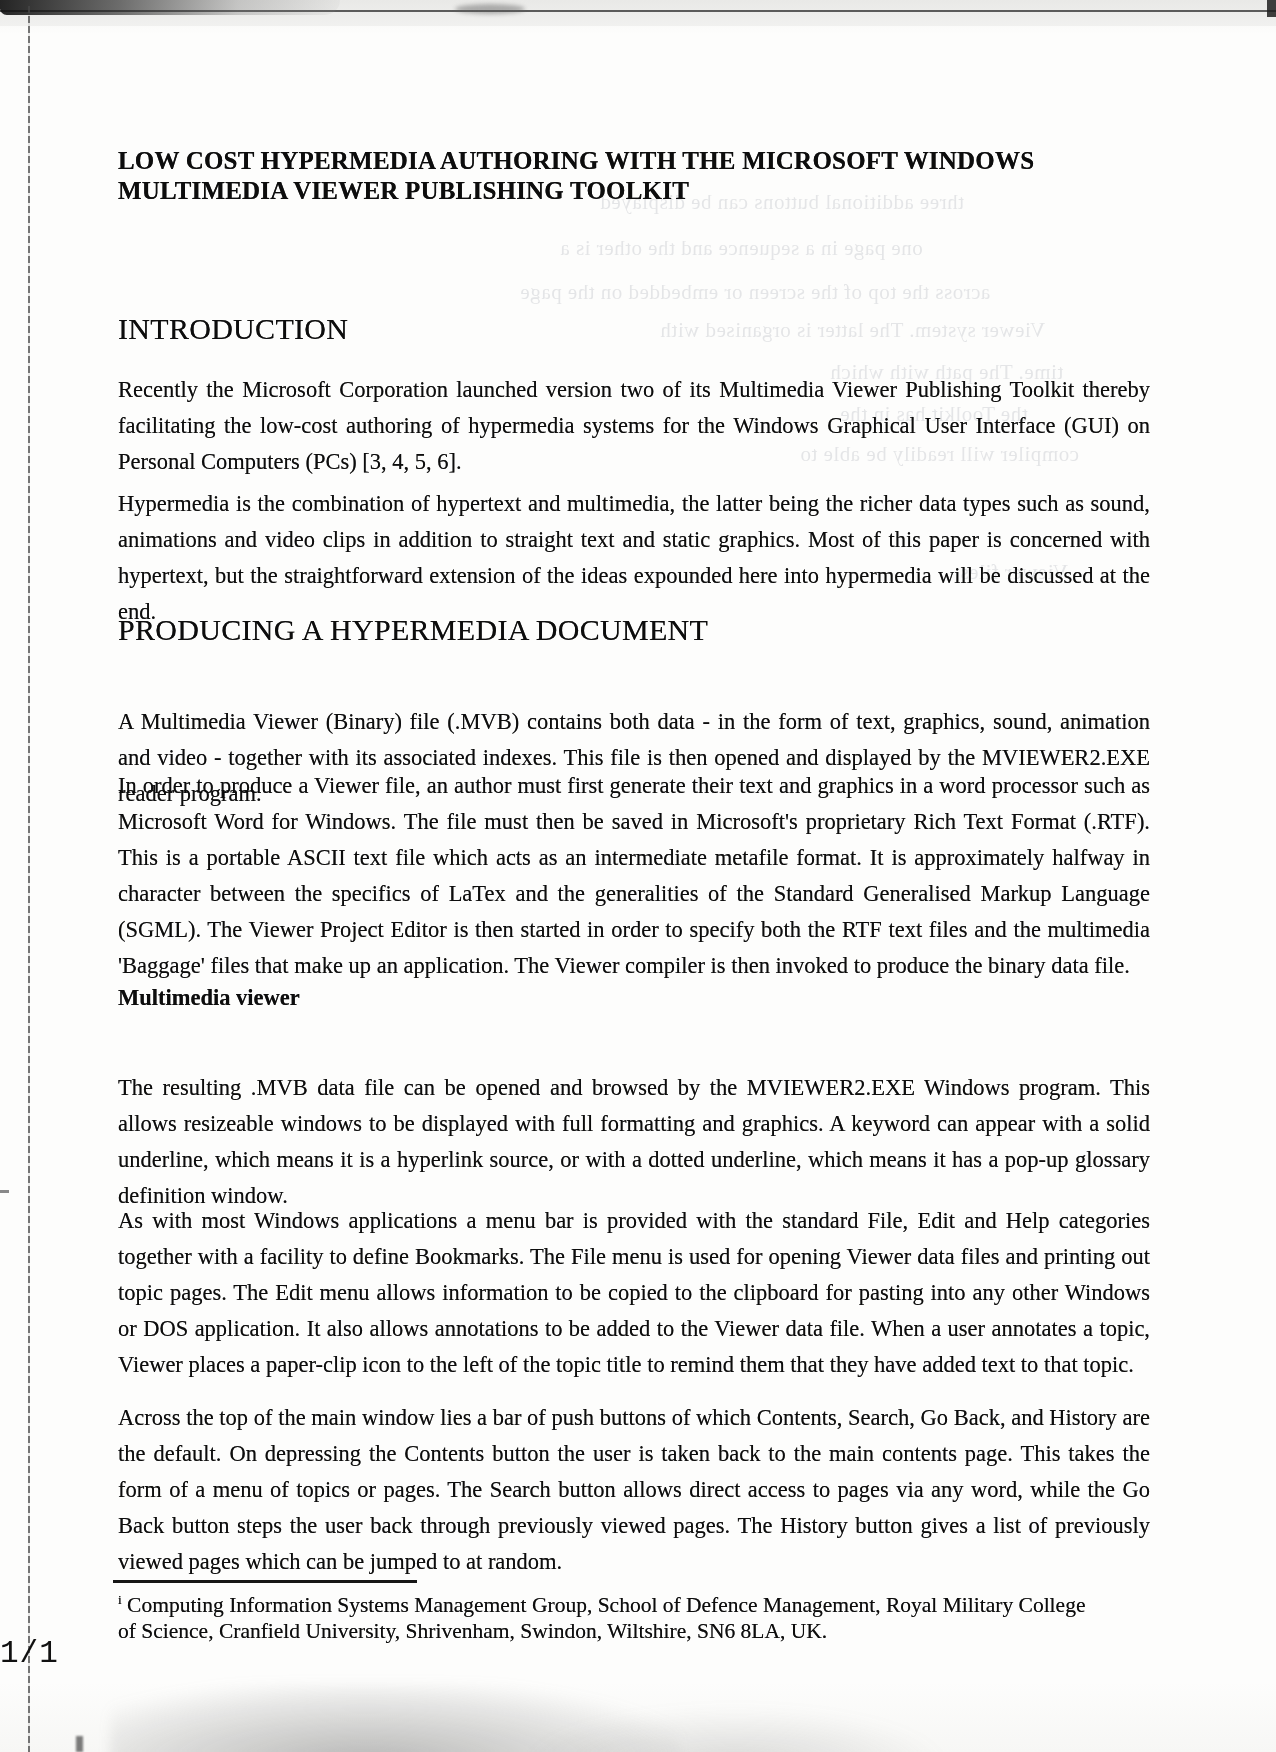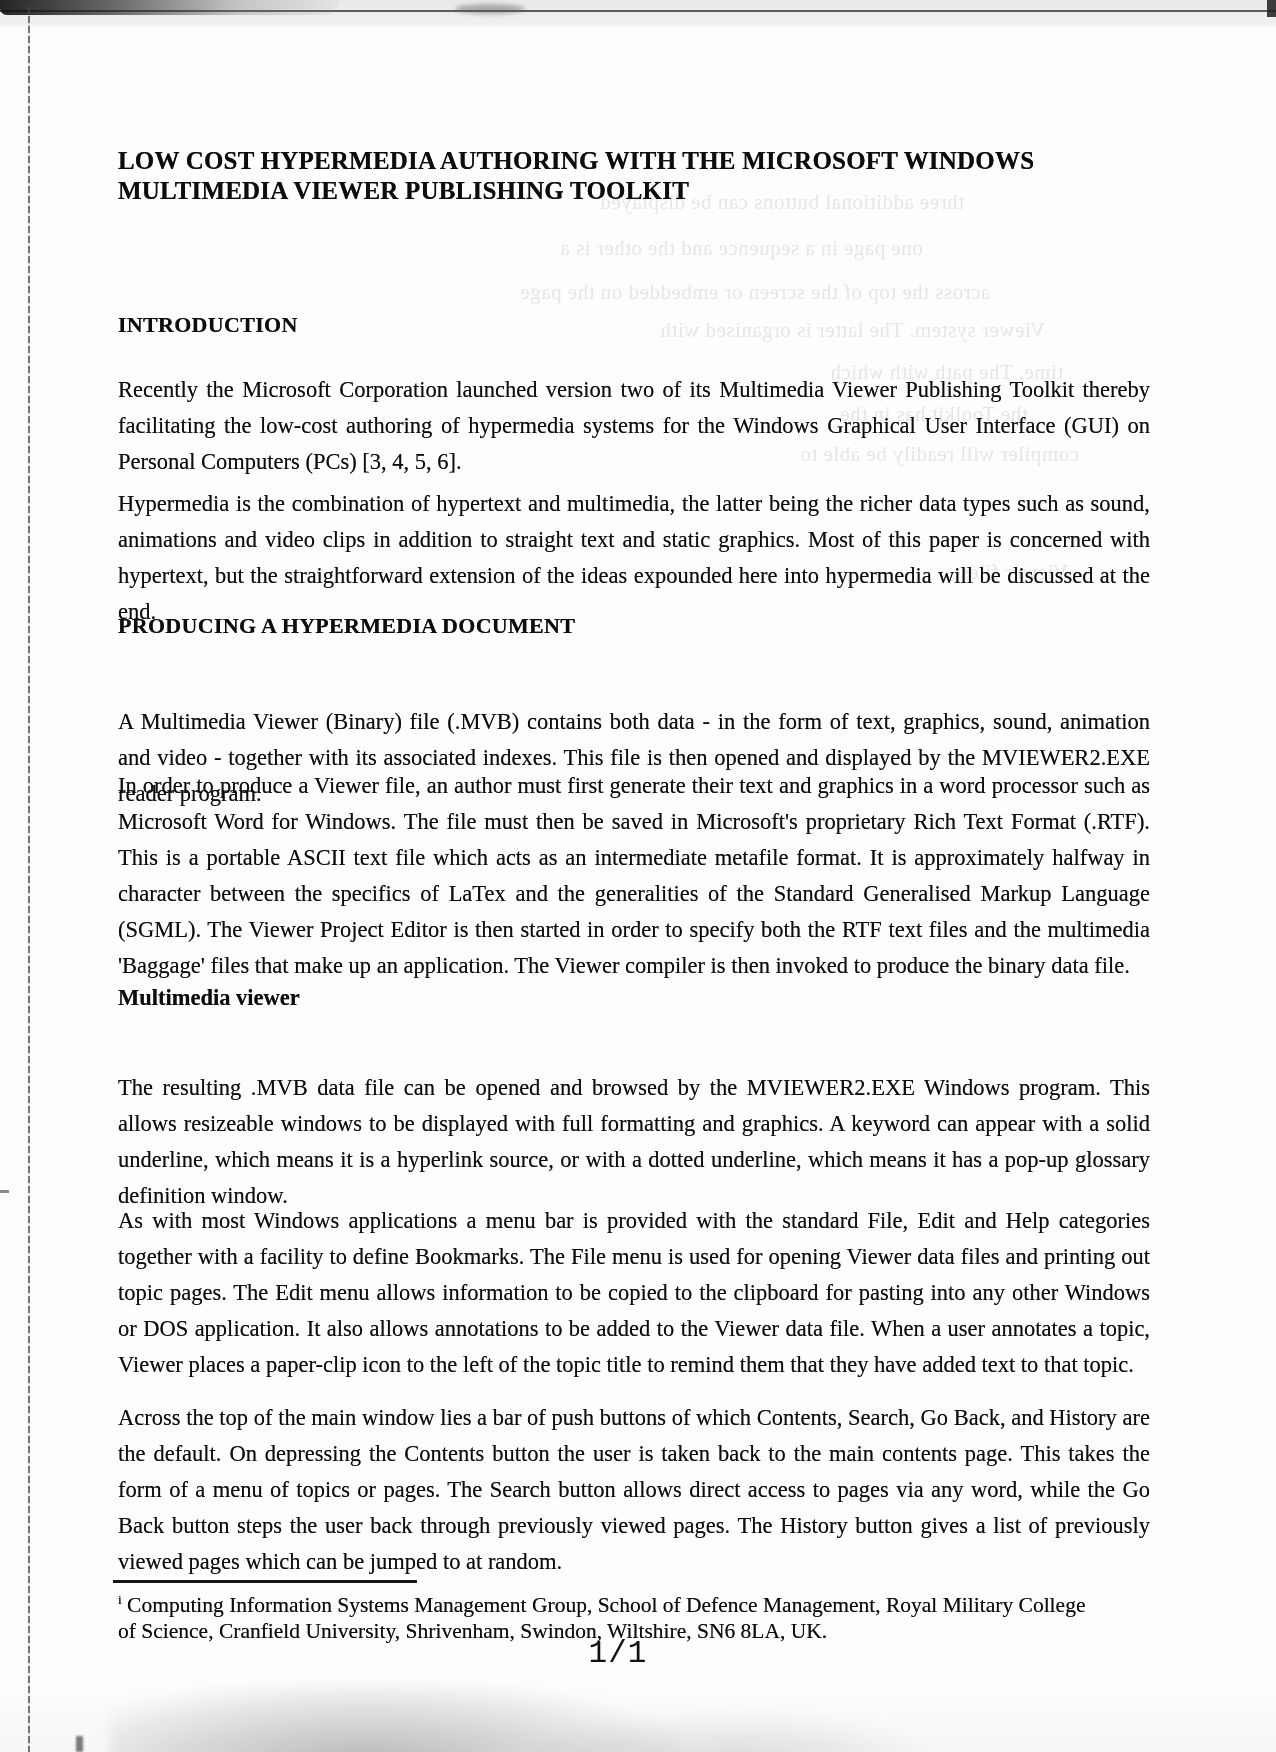--- a/index.html
+++ b/index.html
@@ -90,22 +90,22 @@
     line-height: 30px;
     letter-spacing: 0.2px;
     text-shadow: 0 0 0.6px rgba(0,0,0,0.75);
   }
   .authors {
     top: 232px;
     font-size: 23px;
     line-height: 28px;
   }
   .heading {
-    font-size: 22px;
-    font-weight: bold;
+    font-size: 30px;
+    font-weight: normal;
     letter-spacing: 0.3px;
     text-shadow: 0 0 0.5px rgba(0,0,0,0.7);
   }
   .h-intro { top: 312px; }
   .h-producing { top: 613px; }
   .subheading {
     font-size: 22.5px;
     font-weight: bold;
     text-shadow: 0 0 0.4px rgba(0,0,0,0.6);
   }
@@ -135,21 +135,20 @@
   .footnote {
     top: 1592px;
     width: 990px;
     font-size: 21.5px;
     line-height: 26px;
     text-align: left;
     text-shadow: 0 0 0.4px rgba(0,0,0,0.6);
   }
   .pagenum {
     position: absolute; left: 0; top: 1636px; width: 1236px;
-    text-align: center;
     font-family: "Liberation Mono", "DejaVu Sans Mono", monospace;
     font-size: 31px;
     letter-spacing: 1px;
     color: #111;
   }
 </style>
 </head>
 <body>
 
 <div class="page">

